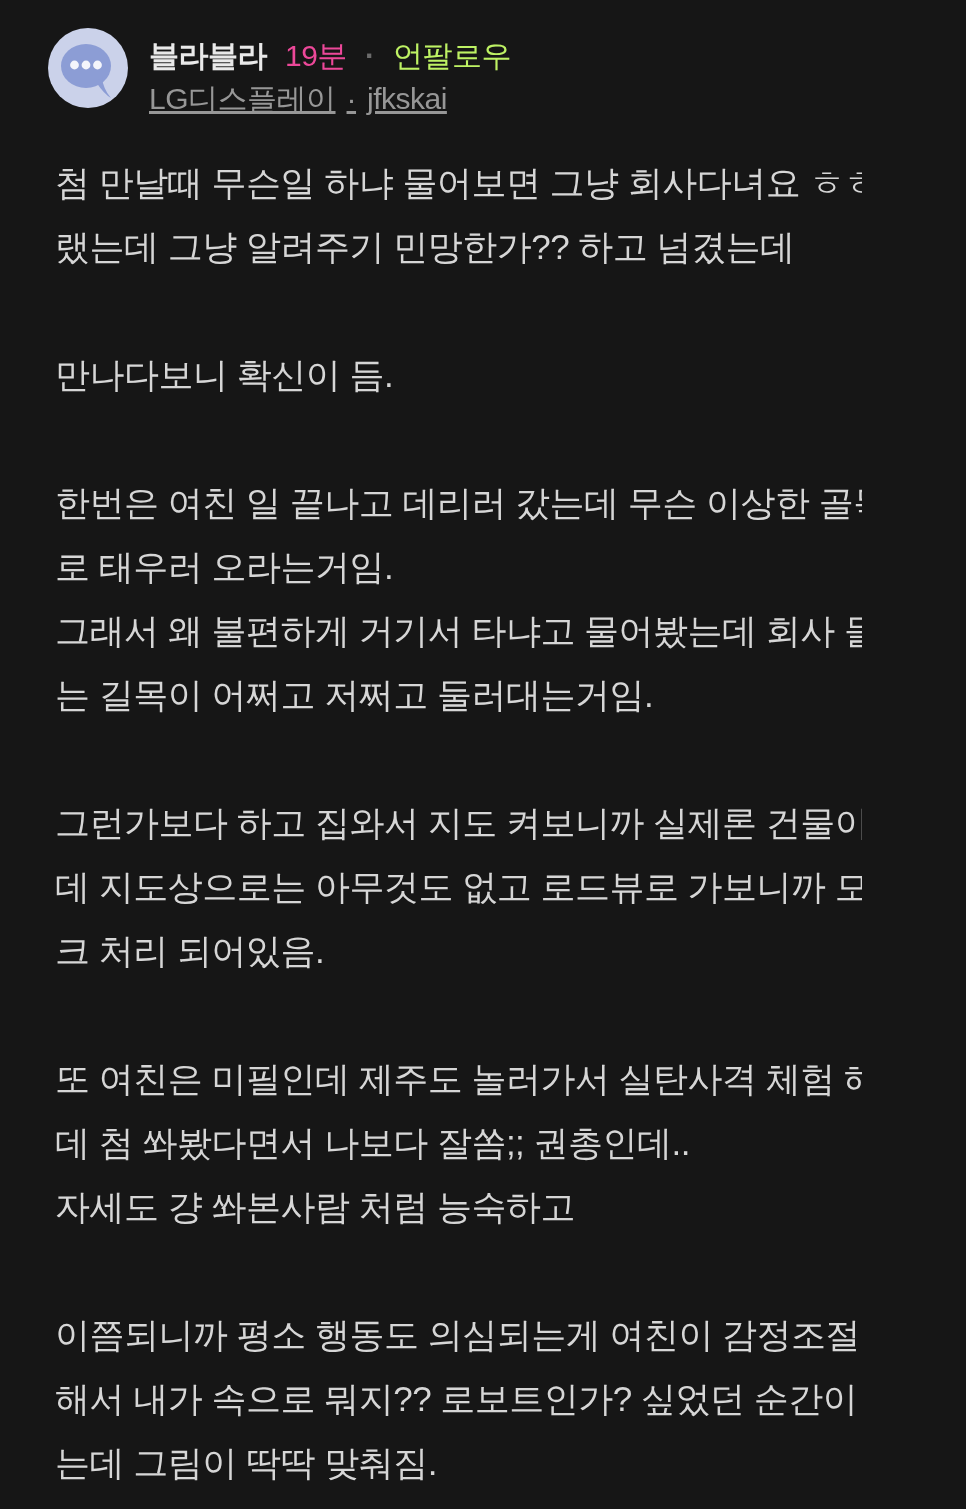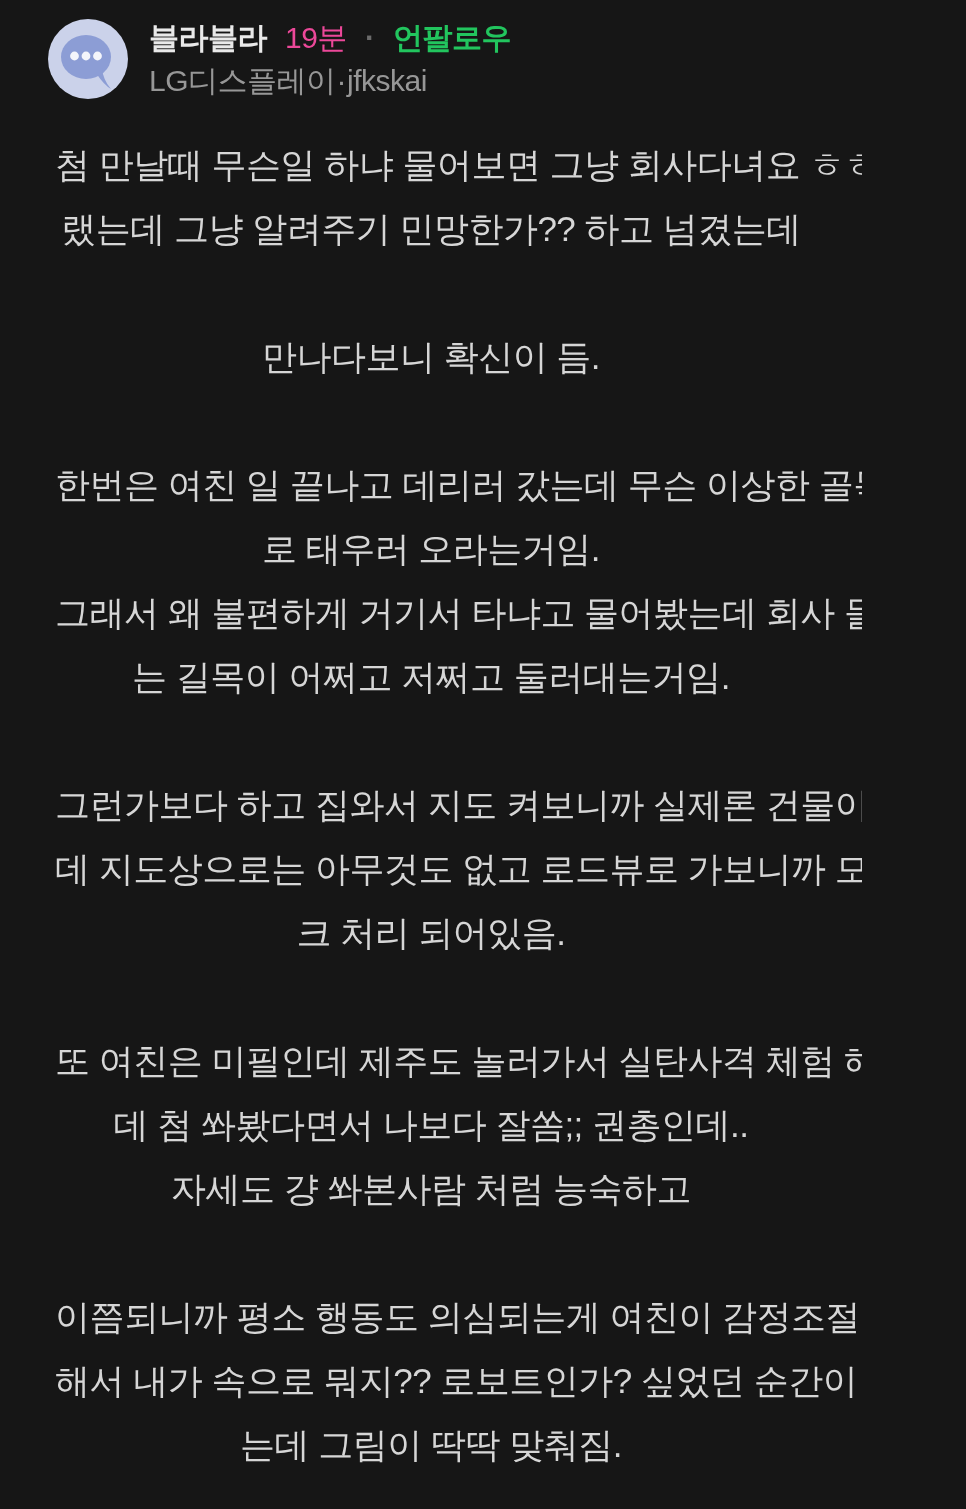--- a/index.html
+++ b/index.html
@@ -9,21 +9,20 @@
     font-family: "Liberation Sans", "DejaVu Sans", sans-serif;
   }
   .page {
     position: relative;
     width: 862px;
     height: 1509px;
     box-sizing: border-box;
     padding: 18px 55px 0 48px;
     background: #161616;
     overflow: hidden;
-    text-align: center;
   }
   .post-header {
     display: flex;
     align-items: center;
     gap: 21px;
   }
   .avatar {
     width: 80px;
     height: 80px;
     flex: 0 0 auto;
@@ -39,34 +38,36 @@
   }
   .board-name {
     color: #e9e9e9;
     font-weight: 700;
     letter-spacing: -0.5px;
     cursor: pointer;
   }
   .timestamp { color: #ec4899; letter-spacing: -0.5px; }
   .sep-dot { color: #6b6b6b; font-weight: 700; }
   .unfollow {
-    color: #22c55e;
-    font-weight: 700;
+    color: #bef264;
+    font-weight: 400;
     letter-spacing: -0.5px;
     cursor: pointer;
+    margin-top: 18px;
   }
   .header-line2 {
     margin-top: 7px;
     display: flex;
     align-items: baseline;
-    gap: 1px;
+    gap: 11px;
     font-size: 30px;
     line-height: 36px;
     color: #979797;
     letter-spacing: -0.5px;
+    text-decoration: underline;
   }
   .post-title {
     margin: 76px 0 0 7px;
     font-size: 45px;
     line-height: 58px;
     font-weight: 700;
     color: #e9e9e9;
     letter-spacing: -1px;
   }
   .post-body {

